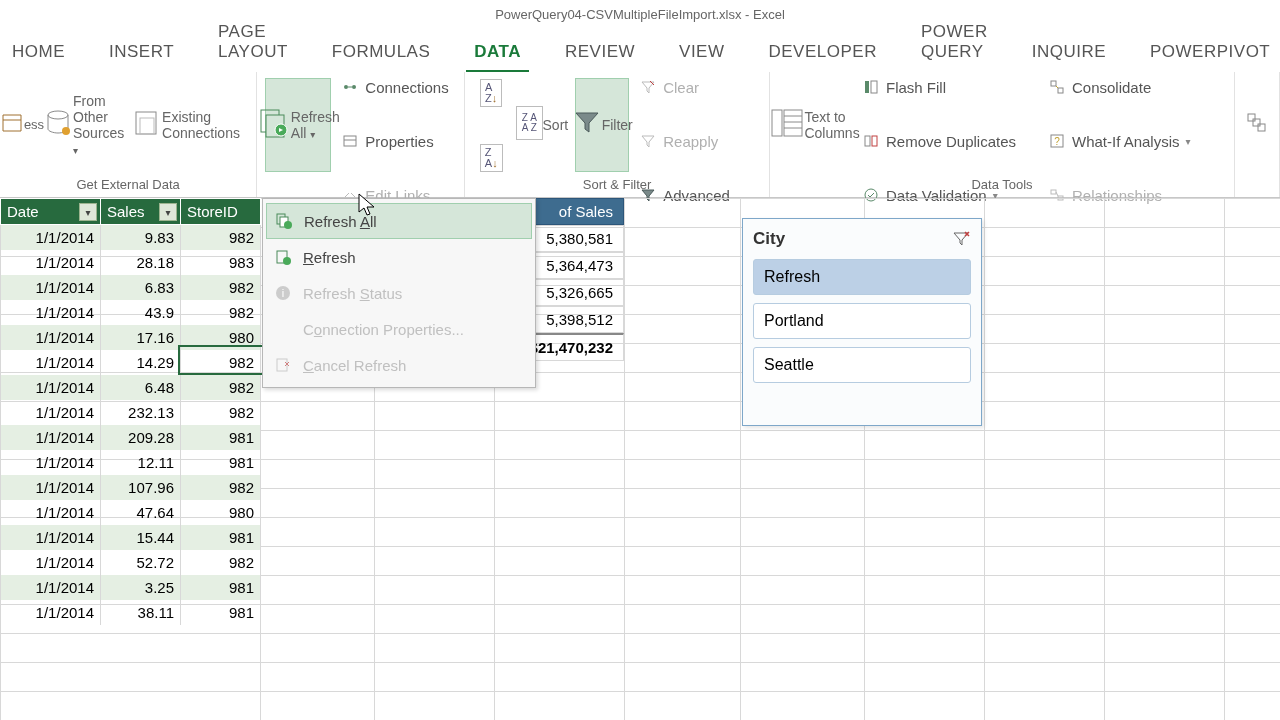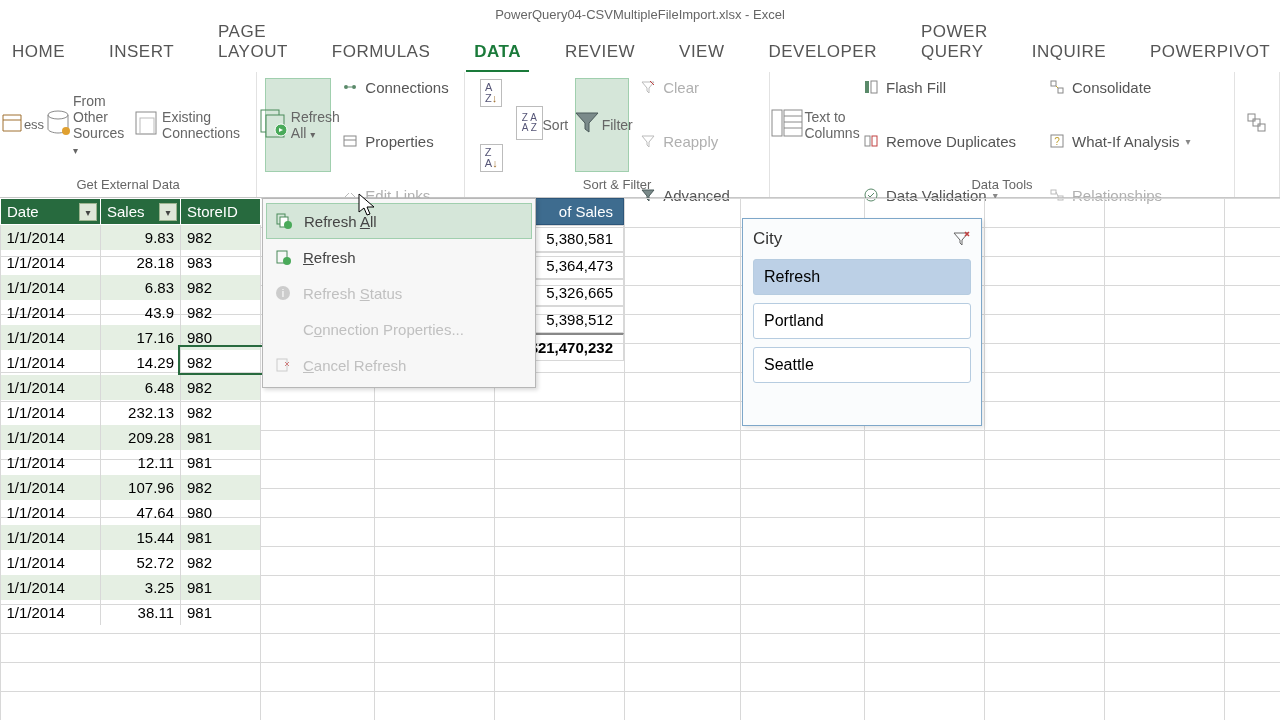--- a/index.html
+++ b/index.html
@@ -25,33 +25,33 @@
   .menu-item.hover { background: #d5e6d9; border: 1px solid #a0cfae; margin: 0 3px; padding: 0 7px 0 7px; }
   .menu-item.disabled { color: #c0c0c0; }
   .menu-item .micon { width: 20px; height: 20px; display:inline-flex; align-items:center; justify-content:center; }
   .sheet-area { position: relative; width: 1280px; height: calc(720px - 30px - 42px - 126px); }
   .grid-bg { position:absolute; left:0; top:0; right:0; bottom:0; }
   .grid-bg .gline-v { position:absolute; top:0; bottom:0; border-left:1px solid #d8d8d8; }
   .grid-bg .gline-h { position:absolute; left:0; right:0; border-top:1px solid #d8d8d8; }
   .data-table { position:absolute; left:0; top:0; border-collapse: collapse; font-size: 15px; }
   .data-table th { background: #276a3e; color: #fff; font-weight: 500; text-align: left; padding: 4px 6px; border: 1px solid #fff; position: relative; }
   .data-table th .drop { position:absolute; right:3px; top:4px; width:18px; height:18px; background:#dfe7d9; border:1px solid #9cb48f; display:flex; align-items:center; justify-content:center; font-size:10px; color:#444; }
-  .data-table td { padding: 4px 6px; border-right: 1px solid #d8d8d8; border-bottom: 0; }
+  .data-table td { padding: 4px 6px; border-right: 1px solid #d8d8d8; border-bottom: 0; text-align: right; }
   .data-table tr.band td { background: #e5efe3; }
   .data-table td.r { text-align: right; }
   .sel-cell { position:absolute; border:2px solid #276a3e; pointer-events:none; }
   .sel-handle { position:absolute; width:6px; height:6px; background:#276a3e; }
   .pivot { position: absolute; left: 374px; top: 0; font-size: 15px; }
   .pivot-header { background: #3e6c8f; color:#fff; padding: 4px 10px; border:1px solid #2d567a; }
   .pivot-row { display:flex; }
   .pivot-cell { padding:4px 10px; border:1px solid #d8d8d8; min-width:110px; text-align:right; }
   .pivot-cell.l { text-align:left; }
   .pivot-total { font-weight:700; border-top:2px solid #888; }
   .slicer { position:absolute; left:742px; top:20px; width:240px; height:208px; border:1px solid #7ea7c9; background:#fafcfd; box-shadow:2px 2px 4px rgba(0,0,0,0.1); padding:10px; }
-  .slicer-title { font-size:17px; font-weight:400; color:#333; display:flex; justify-content:space-between; align-items:center; margin-bottom:10px; }
+  .slicer-title { font-size:17px; font-weight:700; color:#333; display:flex; justify-content:space-between; align-items:center; margin-bottom:10px; }
   .slicer-clear { width:20px; height:20px; color:#555; }
   .slicer-item { border:1px solid #b6cce0; border-radius:3px; padding:8px 10px; font-size:16px; margin-bottom:8px; background:#fff; cursor:pointer; }
   .slicer-item.active { background: #bcd0e6; font-weight:500; }
   .cursor { position:absolute; z-index:100; pointer-events:none; }
   .underline-a { text-decoration: underline; }
 </style>
 </head>
 <body>
 
 <div class="title-bar">PowerQuery04-CSVMultipleFileImport.xlsx - Excel</div>

